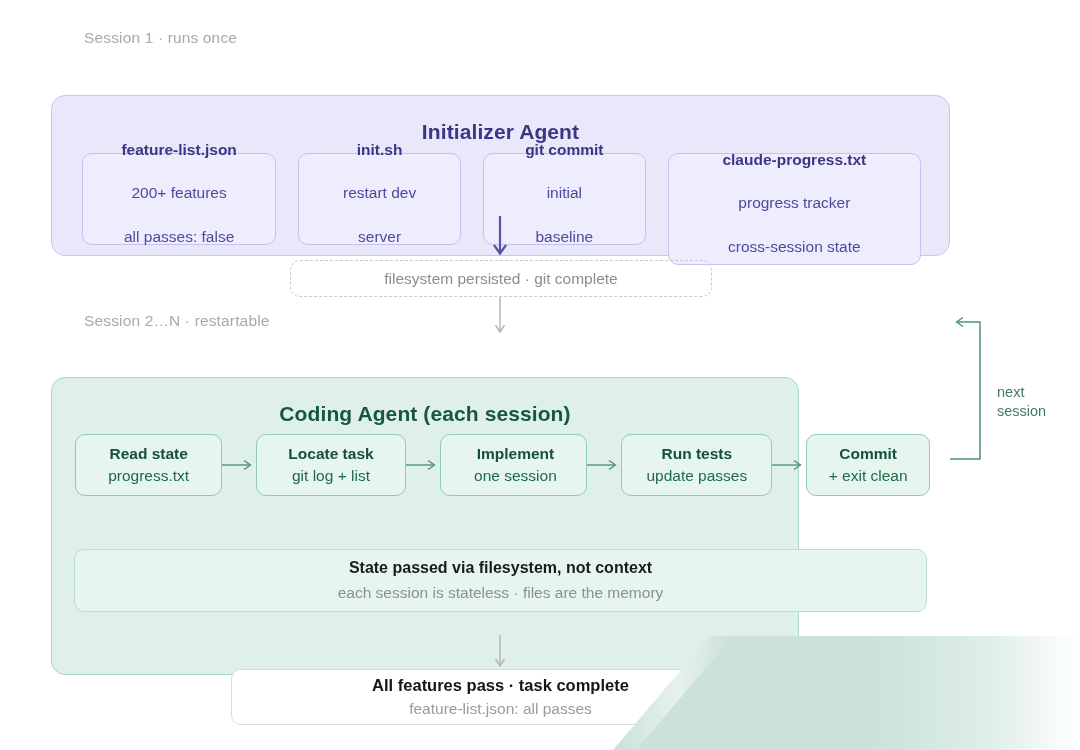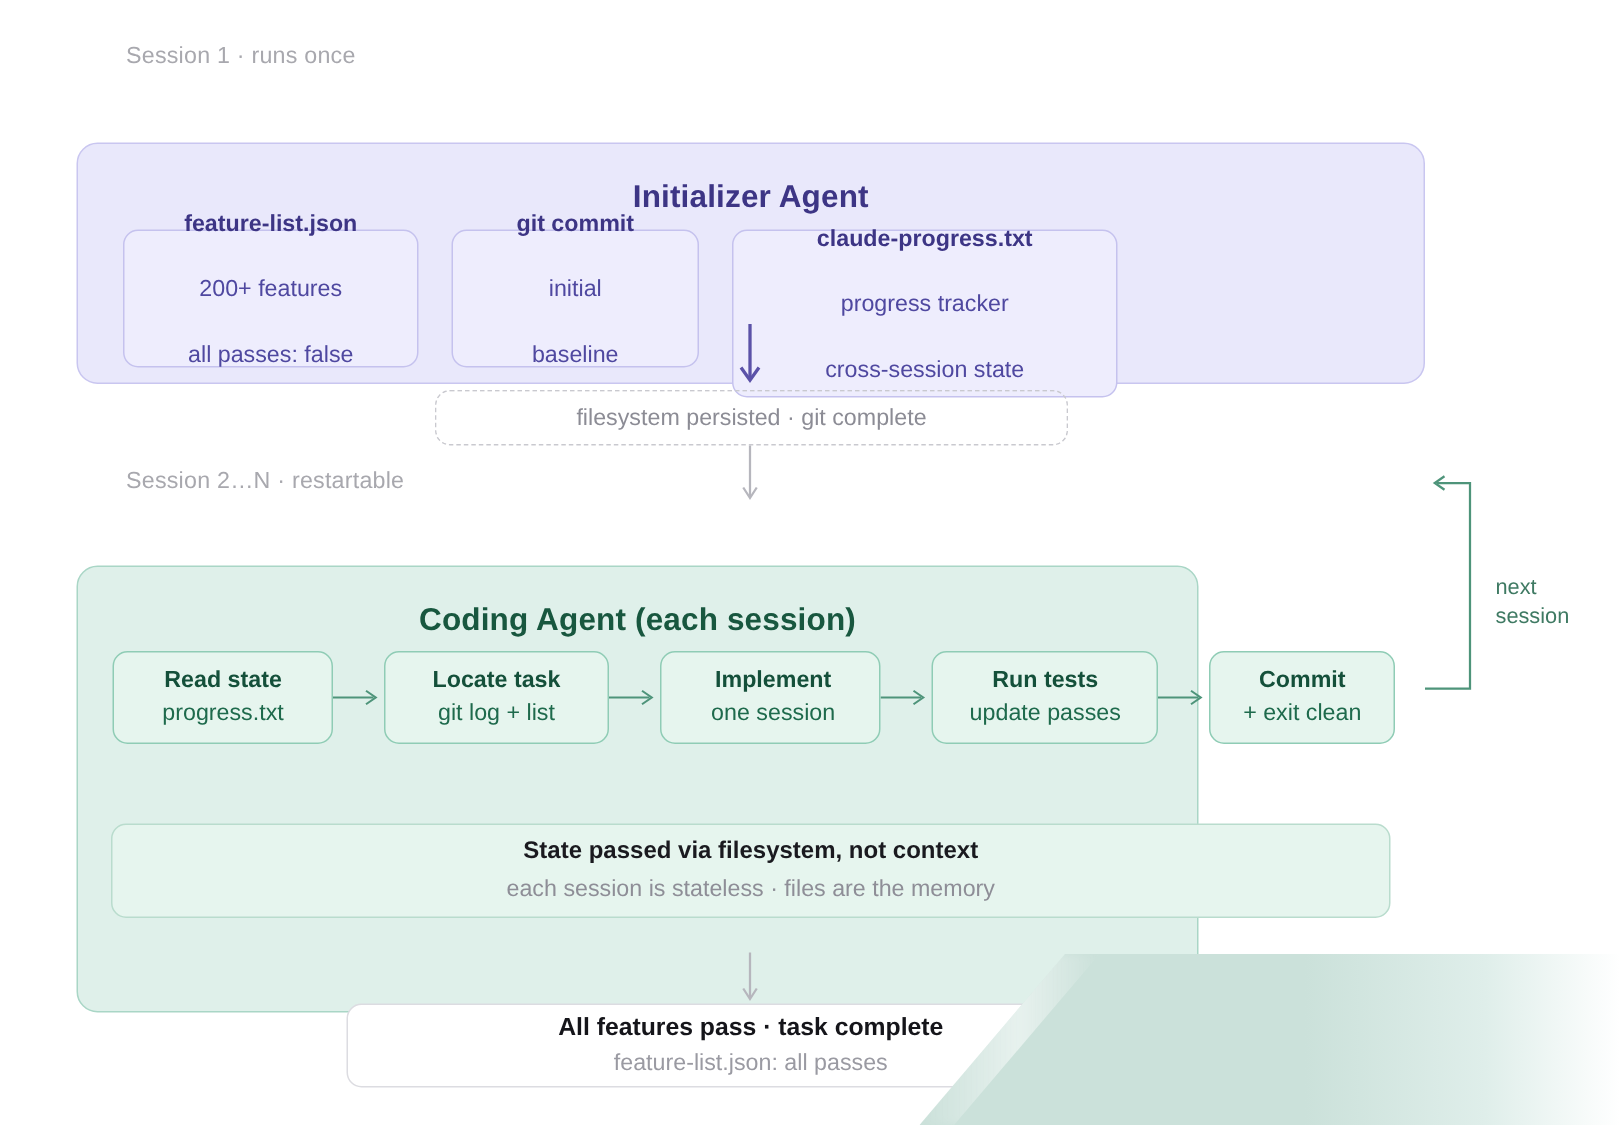--- a/index.html
+++ b/index.html
@@ -314,20 +314,25 @@
     <div class="panel-title" id="title-initializer">Initializer Agent</div>
 
     <div class="card-row" id="row-init-cards">
 
       <div class="card purple" id="card-feature-list">
         <div class="card-title">feature-list.json</div>
         <div class="card-line">200+ features</div>
         <div class="card-line">all passes: false</div>
       </div>
 
+      <div class="card purple" id="card-init-sh">
+        <div class="card-title">init.sh</div>
+        <div class="card-line">restart dev</div>
+        <div class="card-line">server</div>
+      </div>
 
       <div class="card purple" id="card-git-commit">
         <div class="card-title">git commit</div>
         <div class="card-line">initial</div>
         <div class="card-line">baseline</div>
       </div>
 
       <div class="card purple" id="card-claude-prog">
         <div class="card-title">claude-progress.txt</div>
         <div class="card-line">progress tracker</div>

